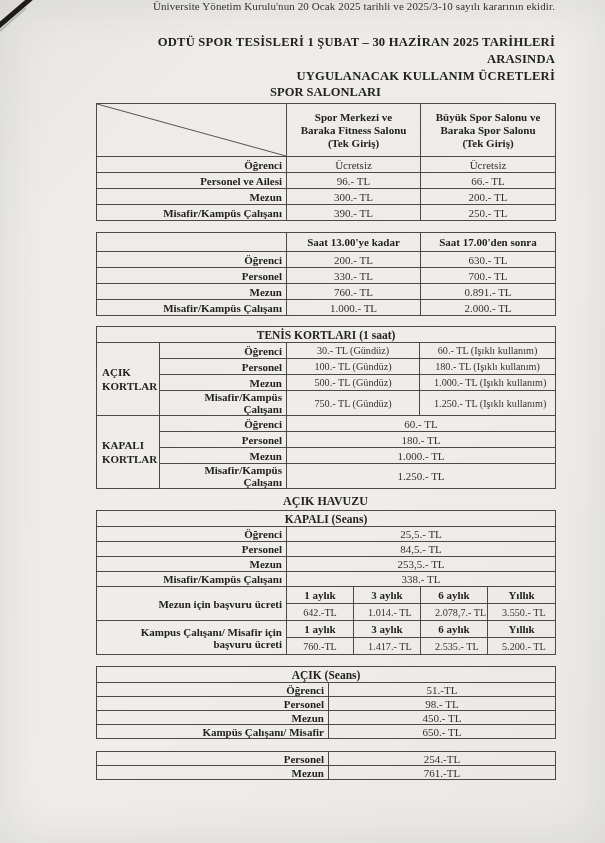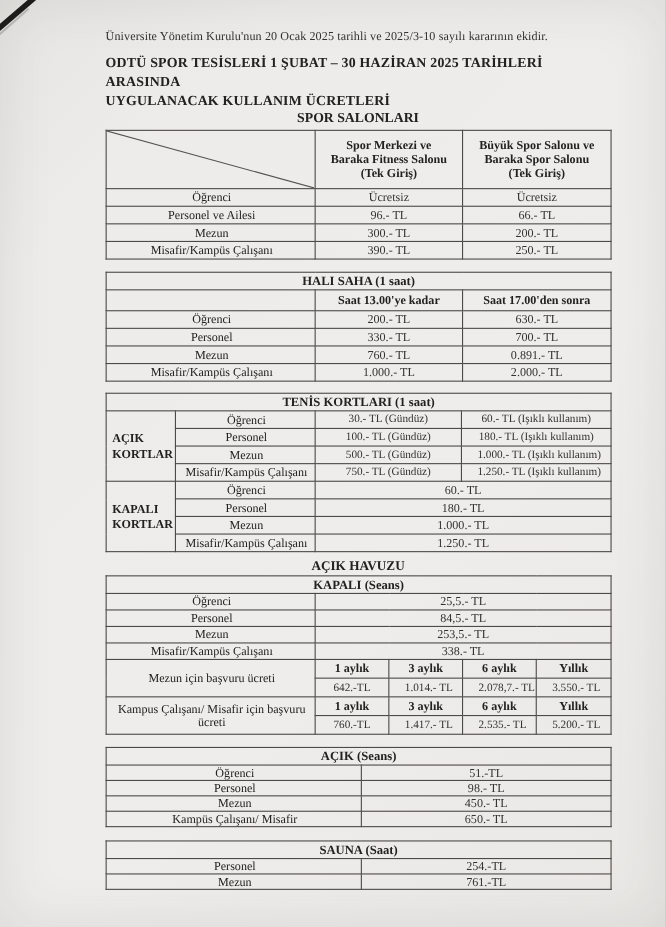--- a/index.html
+++ b/index.html
@@ -11,29 +11,28 @@
     box-shadow:inset 0 0 50px rgba(60,60,55,0.10);
     overflow:hidden;
     font-family:"Liberation Serif","DejaVu Serif",serif;
     color:#2b2b2b;
   }
   .corner-artifact{position:absolute;top:0;left:0;}
   .content{
     position:absolute;left:96px;top:0;width:459px;
   }
   .note{
-    margin-top:27px;
     font-size:11px;letter-spacing:0.1px;
-    text-align:left;color:#33312f;
+    text-align:right;color:#33312f;
     white-space:nowrap;
   }
   .title{
-    margin-top:10px;
+    margin-top:22px;
     font-size:12.6px;font-weight:bold;line-height:17px;
-    text-align:left;color:#232220;letter-spacing:0.2px;
+    text-align:right;color:#232220;letter-spacing:0.2px;
   }
   .section-heading{
     margin-bottom:3px;
     font-size:12.5px;font-weight:bold;text-align:center;color:#232220;
   }
   .yuzme-heading{
     margin-top:5px;margin-bottom:1px;
     font-size:12px;font-weight:bold;text-align:center;color:#232220;
   }
   table{
@@ -56,21 +55,21 @@
   }
   td.title-cell{
     height:15px;font-weight:bold;text-align:center;
     font-size:11.5px;color:#232220;
   }
   td.col-header{
     font-weight:bold;text-align:center;color:#232220;line-height:13px;
   }
   td.pre{white-space:pre-line;}
   td.row-label{
-    font-weight:normal;text-align:center;color:#232220;padding-left:6px;
+    font-weight:bold;text-align:right;color:#232220;padding-left:6px;
   }
   td.group-label{
     font-weight:bold;text-align:left;color:#232220;padding-left:5px;line-height:14px;
   }
   td.val{text-align:center;}
   td.val-sm{text-align:center;font-size:10.2px;white-space:nowrap;padding:0 14px;}
   .r15{height:15px;}
   .r14{height:14px;}
   .r13{height:13px;}
   .r16{height:16px;}
@@ -143,23 +142,20 @@
     </tbody>
       </table>
 
     <table class="t2">
       <colgroup>
           <col style="width:190px">
           <col style="width:134px">
           <col style="width:135px">
         </colgroup>
       <tbody>
-          <tr>
-        <td class="title-cell r16" colspan="3">HALI SAHA (1 saat)</td>
-      </tr>
       <tr>
         <td class="r18"></td>
         <td class="col-header">Saat 13.00'ye kadar</td>
         <td class="col-header">Saat 17.00'den sonra</td>
       </tr>
       <tr>
         <td class="row-label r15">Öğrenci</td>
         <td class="val">200.- TL</td>
         <td class="val">630.- TL</td>
       </tr>
@@ -319,23 +315,20 @@
       </tr>
     </tbody>
       </table>
 
     <table class="t6">
       <colgroup>
           <col style="width:232px">
           <col style="width:227px">
         </colgroup>
       <tbody>
-          <tr>
-        <td class="title-cell r14" colspan="2">SAUNA (Saat)</td>
-      </tr>
       <tr>
         <td class="row-label r13">Personel</td>
         <td class="val">254.-TL</td>
       </tr>
       <tr>
         <td class="row-label r13">Mezun</td>
         <td class="val">761.-TL</td>
       </tr>
     </tbody>
       </table>

